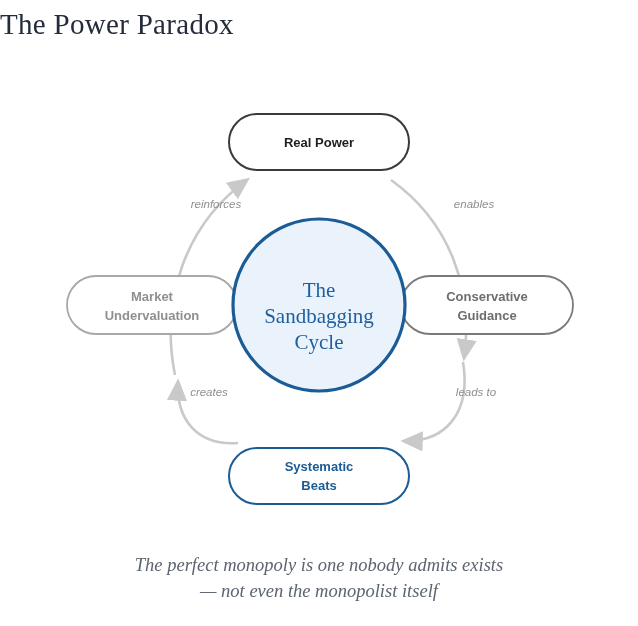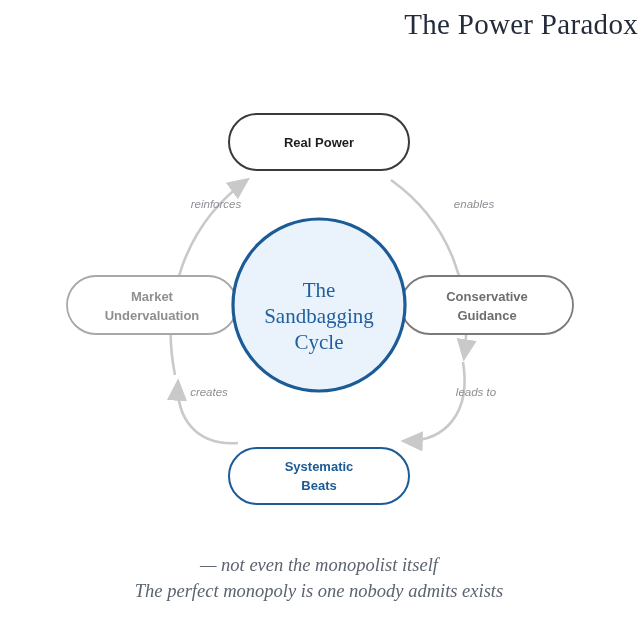--- a/index.html
+++ b/index.html
@@ -21,21 +21,21 @@
     inset: 0;
     width: 638px;
     height: 626px;
   }
 
   .title {
     position: absolute;
     top: 8px;
     left: 0;
     width: 638px;
-    text-align: right;
+    text-align: left;
     font-family: "Liberation Serif", serif;
     font-size: 29px;
     font-weight: 400;
     color: #242c3c;
     letter-spacing: 0.3px;
   }
 
   svg.canvas {
     position: absolute;
     top: 0;
@@ -137,17 +137,17 @@
 
     <g>
       <rect x="229" y="448" width="180" height="56" rx="28" ry="28" fill="#ffffff" stroke="#1b5b96" stroke-width="2"></rect>
       <text class="node-label" x="319" y="471" text-anchor="middle" fill="#1b5b96">Systematic</text>
       <text class="node-label" x="319" y="490" text-anchor="middle" fill="#1b5b96">Beats</text>
     </g>
 
   </svg>
 
   <div class="caption">
+    <div>The perfect monopoly is one nobody admits exists</div>
     <div>— not even the monopolist itself</div>
-    <div>The perfect monopoly is one nobody admits exists</div>
   </div>
 
 </div>
 
 </body></html>

